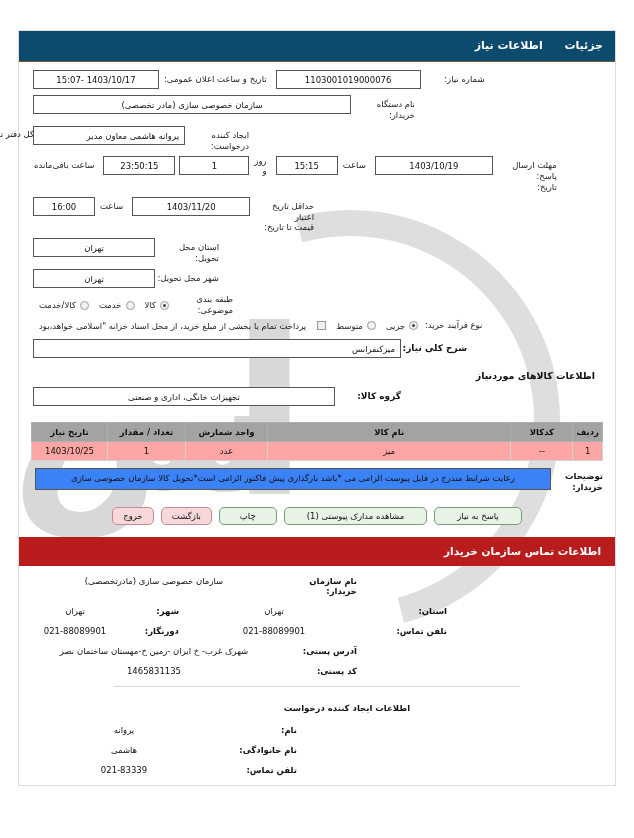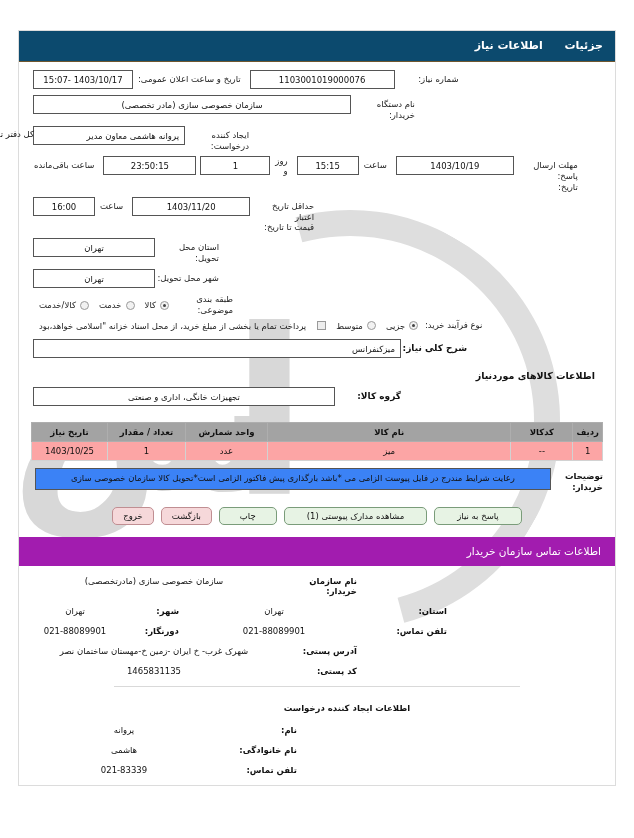--- a/index.html
+++ b/index.html
@@ -103,27 +103,27 @@
     display: flex;
     align-items: center;
     justify-content: center;
     padding: 0 5px;
     margin-left: 4px;
     overflow: visible;
     white-space: nowrap;
   }
   .box.num { font-family: "DejaVu Sans", sans-serif; }
   .w-need   { width: 145px; }
-  .w-date   { width: 100px; }
+  .w-date   { width: 126px; }
   .w-org    { width: 318px; justify-content: center; }
   .w-create { width: 152px; justify-content: flex-start; position: relative; }
   .w-dt     { width: 118px; }
   .w-time   { width: 62px; }
   .w-days   { width: 70px; }
-  .w-rem    { width: 93px; }
+  .w-rem    { width: 72px; }
   .w-loc    { width: 122px; }
   .w-desc   { width: 368px; justify-content: flex-start; }
   .w-group  { width: 302px; justify-content: center; }
 
   .mini {
     font-size: 8.5px;
     color: #222;
     padding: 4px 5px 0 5px;
     white-space: nowrap;
   }
@@ -332,24 +332,24 @@
     color: #111;
     text-align: center;
     padding: 6px 0 12px 0;
     margin-right: -60px;
   }
   .divider {
     border-top: 1px solid #d9d9d9;
     margin: 4px 95px 10px 95px;
   }
   .bar2 {
-    background: #a21caf;
+    background: #b91c1c;
     color: #fff;
     font-size: 10.5px;
-    font-weight: normal;
+    font-weight: bold;
     padding: 8px 14px 9px 14px;
     text-align: right;
   }
 </style>
 </head>
 <body>
 
 <div id="page">
 
   <div class="watermark">

